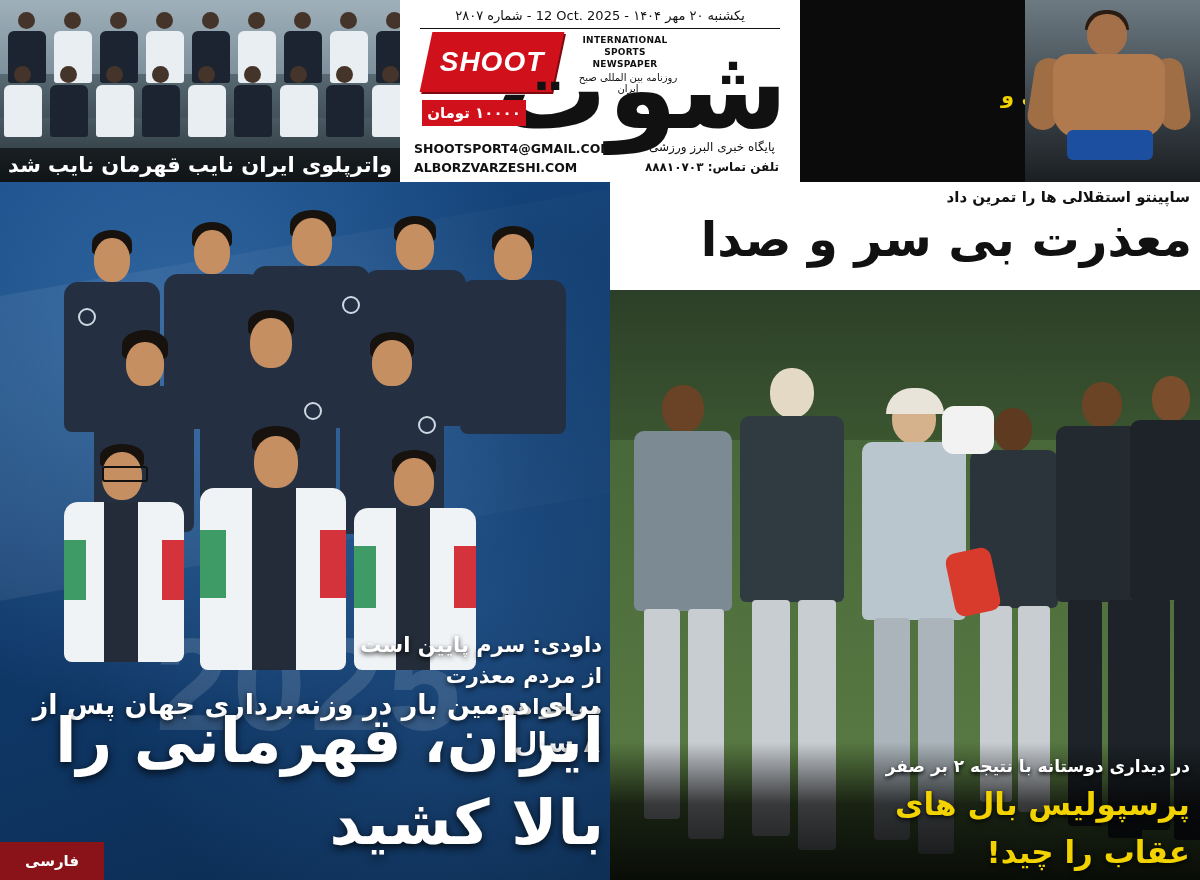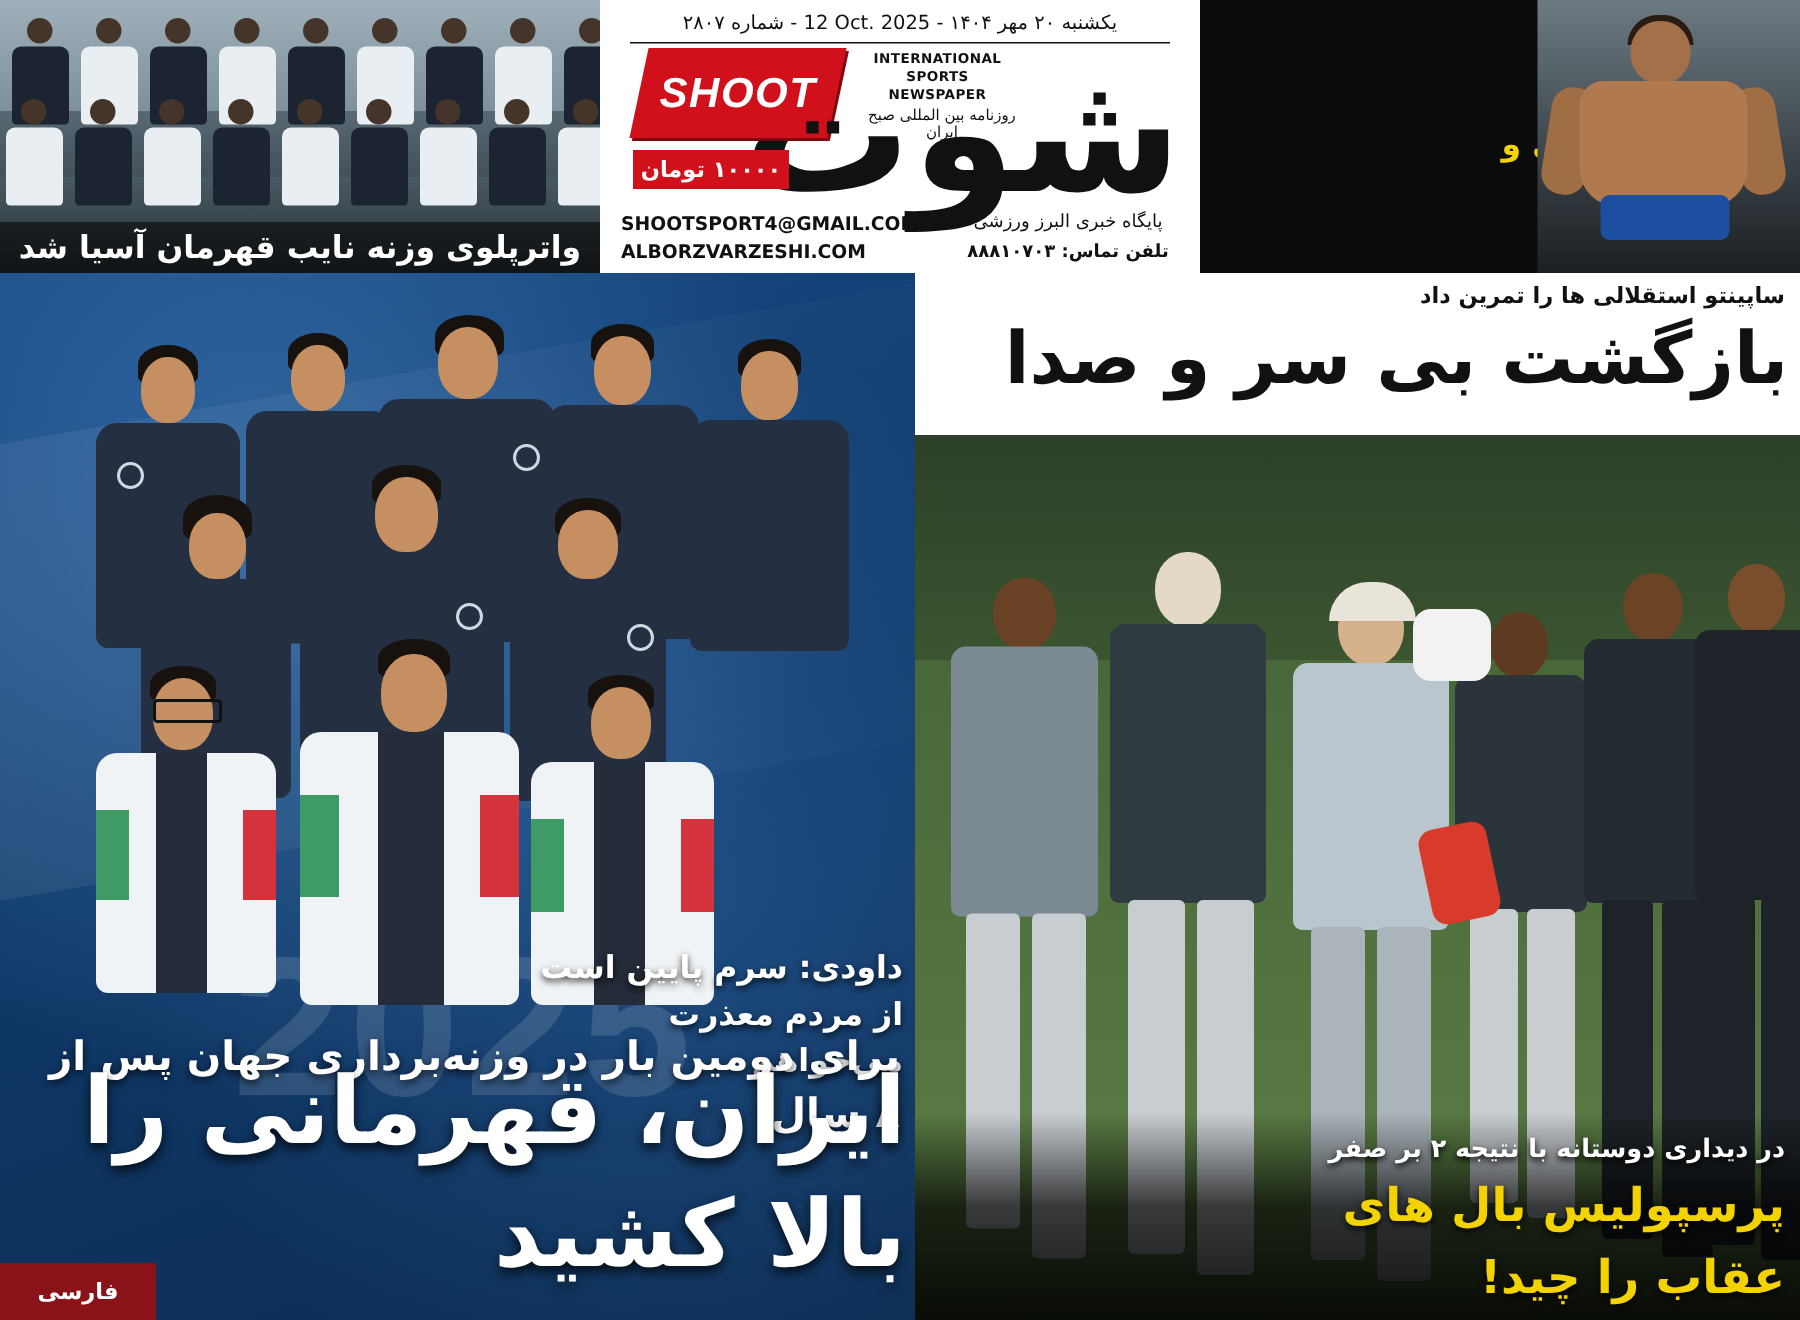--- a/index.html
+++ b/index.html
@@ -279,21 +279,21 @@
           </div>
         <div class="person dark">
             <div class="head"></div>
             <div class="body"></div>
           </div>
         <div class="person white">
             <div class="head"></div>
             <div class="body"></div>
           </div>
       </div>
-      <div class="tl-caption">واترپلوی وزنه نایب قهرمان آسیا شد</div>
+      <div class="tl-caption">واترپلوی ایران نایب قهرمان نایب شد</div>
     </div>
 
     <div class="masthead">
       <div class="mast-date">
         <span>یکشنبه ۲۰ مهر ۱۴۰۴ -</span>
         <span class="ltr">12 Oct. 2025</span>
         <span>- شماره ۲۸۰۷</span>
       </div>
       <div class="mast-rule"></div>
 
@@ -408,21 +408,21 @@
     </div>
 
     <div class="lm-cap1">داودی: سرم پایین است از مردم معذرت می‌خواهم</div>
     <div class="lm-line-big">برای دومین بار در وزنه‌برداری جهان پس از ۸ سال</div>
     <div class="lm-headline">ایران، قهرمانی را بالا کشید</div>
   </div>
 
   <div class="right-main">
     <div class="rm-head">
       <div class="rm-kicker">ساپینتو استقلالی ها را تمرین داد</div>
-      <div class="rm-title">بازگشت بی سر و صدا</div>
+      <div class="rm-title">معذرت بی سر و صدا</div>
     </div>
 
     <div class="rm-photo">
       <div class="pitch-far"></div>
       <div class="pitch-near"></div>
 
       <div class="pl" style="left:18px;top:95px;width:110px;height:470px;">
         <div class="h" style="left:34px;top:0;width:42px;height:48px;background:#6a4326;"></div>
         <div class="t" style="left:6px;top:46px;width:98px;height:180px;background:#7c8b93;"></div>
         <div class="lg" style="left:16px;top:224px;width:36px;height:210px;"></div>

